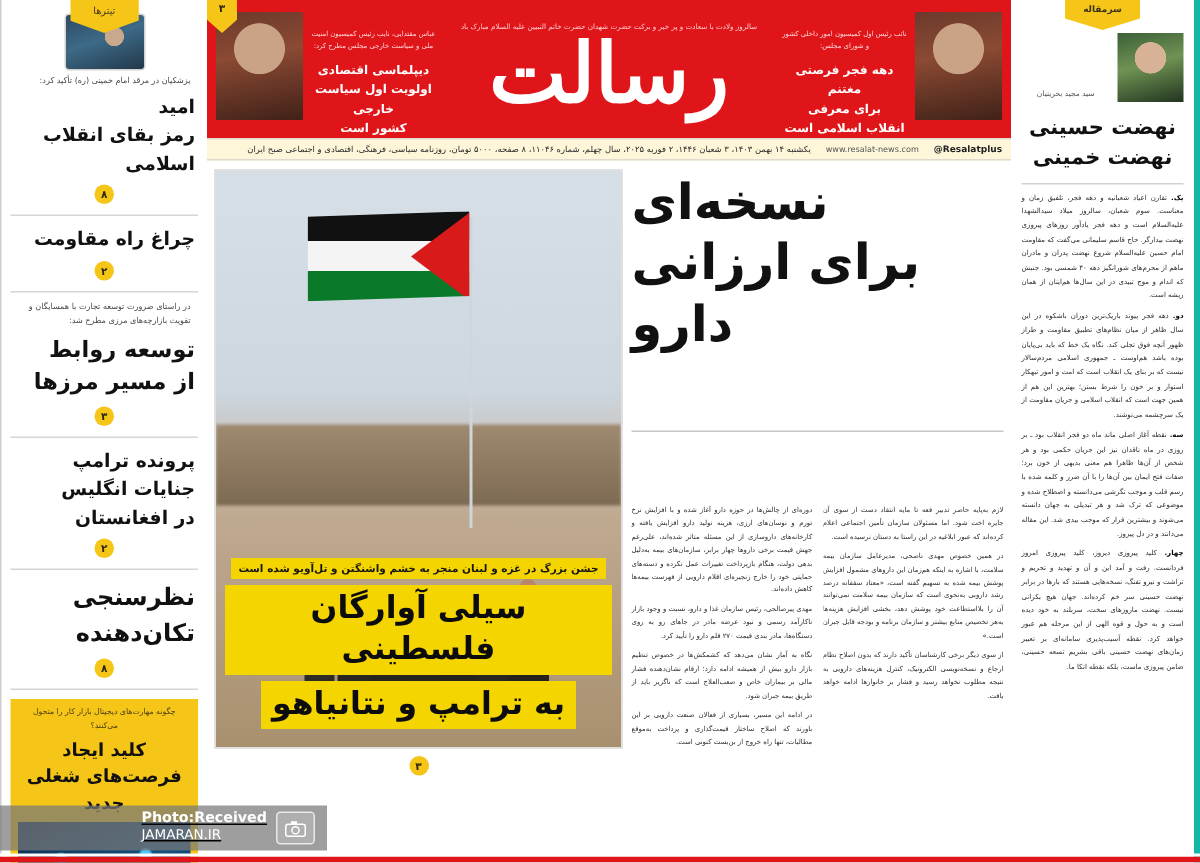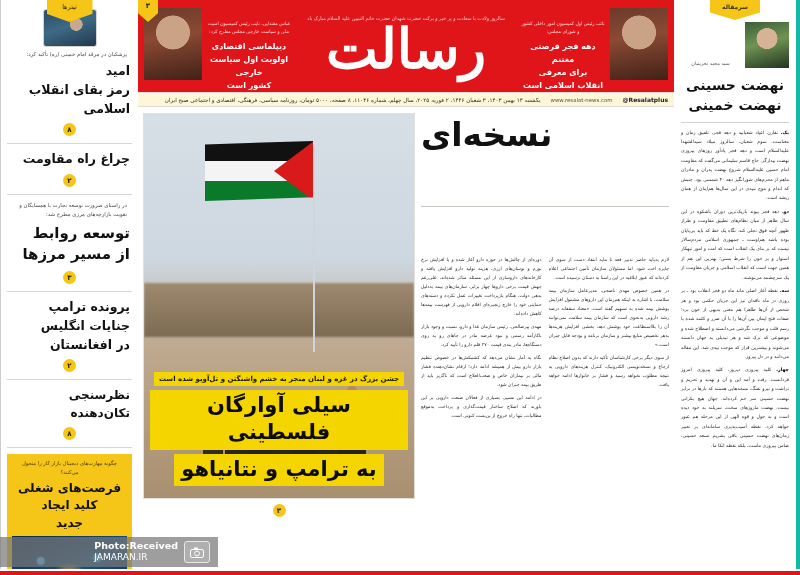--- a/index.html
+++ b/index.html
@@ -61,21 +61,21 @@
   }
   .sb-kicker {
     font-size: 5.4px; line-height: 1.7; color: #4a4a4a;
     margin-bottom: 3px; padding: 0 3px;
   }
   .sb-title {
     font-size: 12.5px; font-weight: bold; color: #111;
     line-height: 1.5; letter-spacing: -.2px;
   }
   .sb-title.lg { font-size: 15px; line-height: 1.45; }
-  .sb-title.sm { font-size: 12px; }
+  .sb-title.sm { font-size: 16px; }
   .pagenum {
     width: 13px; height: 13px; border-radius: 50%;
     background: #f5c518; color: #2b2512;
     font-size: 7px; font-weight: bold;
     display: flex; align-items: center; justify-content: center;
     margin: 5px auto 0 auto;
   }
   .sb-promo {
     background: #f5c518;
     margin: 6px 0 0 0;
@@ -314,20 +314,21 @@
   .ed-body b { color: #000; font-weight: bold; }
 
   
   .watermark {
     position: absolute; left: 0; bottom: 8px;
     width: 218px; height: 30px;
     background: rgba(120,120,120,.72);
     display: flex; flex-direction: row; align-items: center;
     gap: 6px; padding: 0 8px;
     z-index: 20;
+    text-decoration: underline;
   }
   .wm-badge {
     width: 26px; height: 22px; border-radius: 3px;
     border: 1px solid #e8e8e8;
     background: rgba(255,255,255,.18);
     display: flex; align-items: center; justify-content: center;
     font-size: 8px; color: #fff;
   }
   .wm-lines { display: flex; flex-direction: column; direction: ltr; }
   .wm-lines span { font-size: 9.5px; color: #fff; font-weight: bold; line-height: 1.25; }
@@ -412,20 +413,21 @@
       <span class="social">@Resalatplus</span>
       <span class="site">www.resalat-news.com</span>
       <span class="date">یکشنبه ۱۴ بهمن ۱۴۰۳، ۳ شعبان ۱۴۴۶، ۲ فوریه ۲۰۲۵، سال چهلم، شماره ۱۱۰۴۶، ۸ صفحه، ۵۰۰۰ تومان، روزنامه سیاسی، فرهنگی، اقتصادی و اجتماعی صبح ایران</span>
     </div>
 
     <div class="body-area">
 
       <section class="lead-col">
         <h1 class="lead-title">
           <div>نسخه‌ای</div>
+          <div>برای ارزانی دارو</div>
         </h1>
         <div class="lead-rule"></div>
         <div class="lead-text-wrap">
           <div class="col-text">
             <p>لازم به‌پایه حاصر تدبیر فعه تا مایه انتقاد دست از سوی آن جایره اخت شود. اما مسئولان سازمان تأمین اجتماعی اعلام کرده‌اند که عبور ابلاغیه در این راستا به دستان نرسیده است.</p>
             <p>در همین خصوص مهدی ناصحی، مدیرعامل سازمان بیمه سلامت، با اشاره به اینکه هم‌زمان این داروهای مشمول افزایش پوشش بیمه شده به تسهیم گفته است، «معتاد سقفانه درصد رشد داروبی به‌نحوی است که سازمان بیمه سلامت نمی‌توانند آن را بلااستطاعت خود پوشش دهد، بخشی افزایش هزینه‌ها به‌هر تخصیص منابع بیشتر و سازمان برنامه و بودجه قابل جبران است.»</p>
             <p>از سوی دیگر برخی کارشناسان تأکید دارند که بدون اصلاح نظام ارجاع و نسخه‌نویسی الکترونیک، کنترل هزینه‌های دارویی به نتیجه مطلوب نخواهد رسید و فشار بر خانوارها ادامه خواهد یافت.</p>
           </div>
           <div class="col-text">
             <p>دوره‌ای از چالش‌ها در حوزه دارو آغاز شده و با افزایش نرخ تورم و نوسان‌های ارزی، هزینه تولید دارو افزایش یافته و کارخانه‌های داروسازی از این مسئله متاثر شده‌اند، علی‌رغم جهش قیمت برخی داروها چهار برابر، سازمان‌های بیمه به‌دلیل بدهی دولت، هنگام بازپرداخت تغییرات عمل نکرده و دسته‌های حمایتی خود را خارج زنجیره‌ای اقلام دارویی از فهرست بیمه‌ها کاهش داده‌اند.</p>
@@ -509,22 +511,22 @@
     <div class="sb-block">
       <div class="sb-title sm">
         <div>نظرسنجی تکان‌دهنده</div>
       </div>
       <div class="pagenum">۸</div>
     </div>
 
     <div class="sb-promo">
       <div class="sb-kicker">چگونه مهارت‌های دیجیتال بازار کار را متحول می‌کنند؟</div>
       <div class="sb-title">
+        <div>کلید ایجاد</div>
         <div>فرصت‌های شغلی</div>
-        <div>کلید ایجاد</div>
         <div>جدید</div>
       </div>
       <div class="promo-img"></div>
 
     </div>
   </aside>
 
   <div class="watermark">
     <div class="wm-badge">
       <svg width="14" height="11" viewBox="0 0 14 11" aria-hidden="true">

